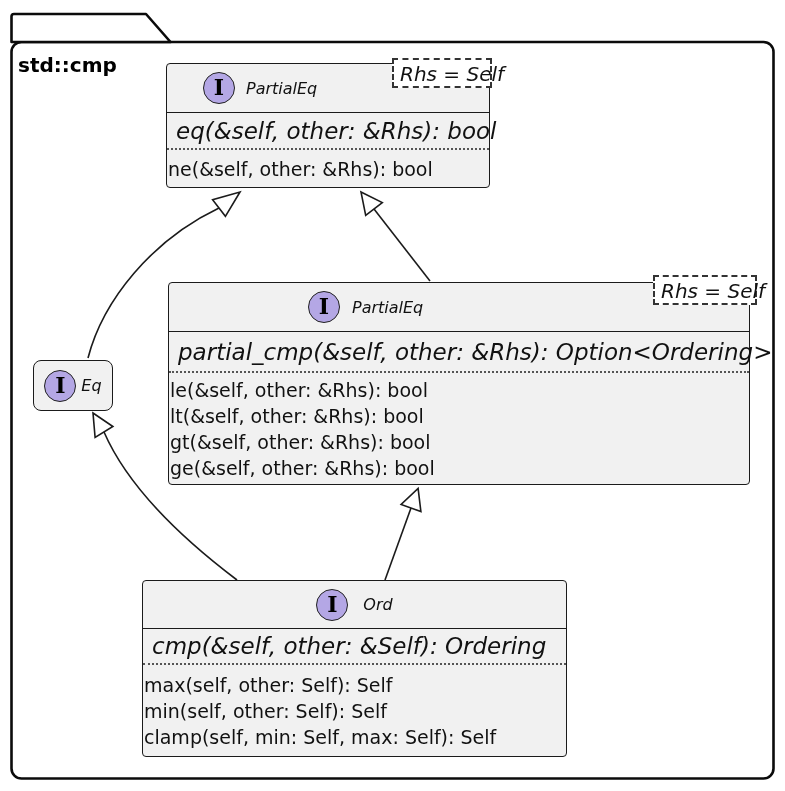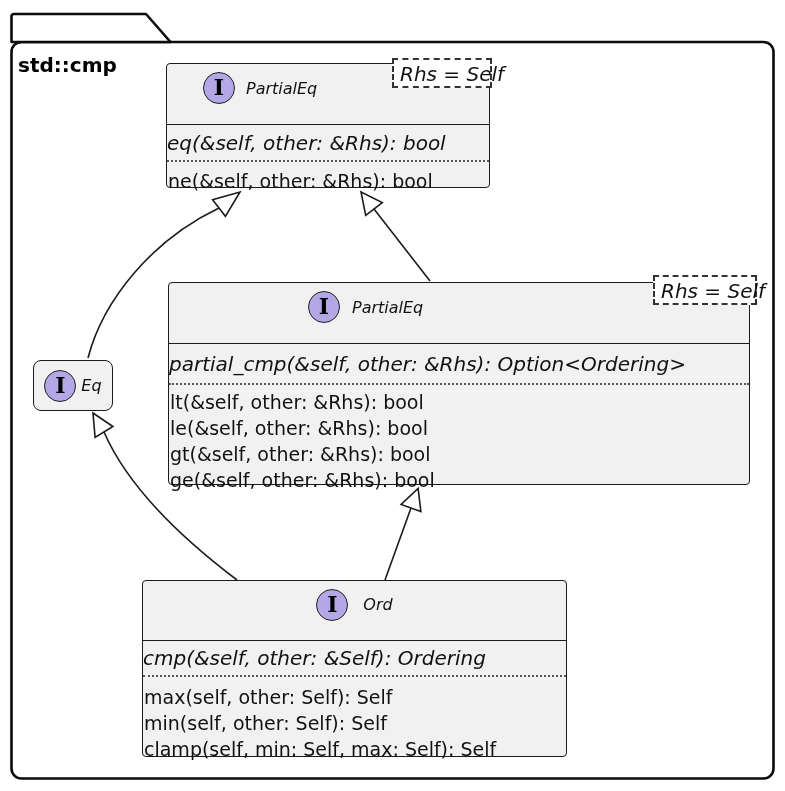--- a/index.html
+++ b/index.html
@@ -26,21 +26,21 @@
     display:flex;align-items:center;justify-content:center;
   }
   .iface-letter{
     font-family:"DejaVu Serif", serif;font-weight:bold;font-size:22px;line-height:1;
     color:#000;transform:translateY(-1px);
   }
   .uml-title{font-style:italic;font-size:16px;color:#111;white-space:nowrap;}
   .abstract-row{
     box-sizing:border-box;display:flex;align-items:center;
     border-top:1.5px solid #1b1b1b;border-bottom:2px dotted #555;
-    font-style:italic;font-size:20px;white-space:nowrap;margin-top:12px;
+    font-style:italic;font-size:23px;padding-left:9px;white-space:nowrap;
   }
   .method-rows{
     box-sizing:border-box;display:flex;flex-direction:column;justify-content:center;
     font-size:19px;line-height:26px;padding-left:1px;white-space:nowrap;
   }
   .uml-note{
     position:absolute;z-index:3;box-sizing:border-box;
     background:#ffffff;border:2px dashed #333;
     font-style:italic;font-size:20px;color:#111;
     padding:2px 6px 3px 6px;white-space:nowrap;
@@ -111,22 +111,22 @@
 
   <div class="uml-box" id="box-partialord">
     <div class="uml-header">
       <span class="iface-icon">
         <span class="iface-letter">I</span>
       </span>
       <span class="uml-title">PartialEq</span>
     </div>
     <div class="abstract-row">partial_cmp(&amp;self, other: &amp;Rhs): Option&lt;Ordering&gt;</div>
     <div class="method-rows">
+      <div>le(&amp;self, other: &amp;Rhs): bool</div>
       <div>lt(&amp;self, other: &amp;Rhs): bool</div>
-      <div>le(&amp;self, other: &amp;Rhs): bool</div>
       <div>gt(&amp;self, other: &amp;Rhs): bool</div>
       <div>ge(&amp;self, other: &amp;Rhs): bool</div>
     </div>
   </div>
 
   <div class="uml-box" id="box-eq">
     <div class="uml-header">
       <span class="iface-icon">
         <span class="iface-letter">I</span>
       </span>

